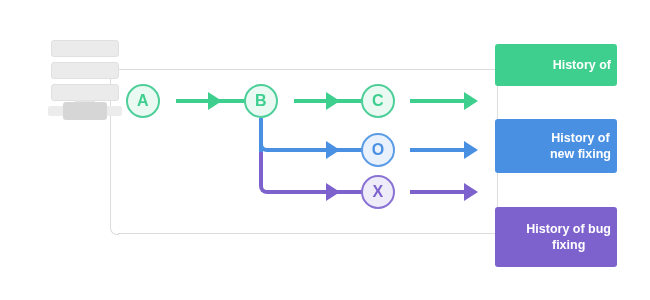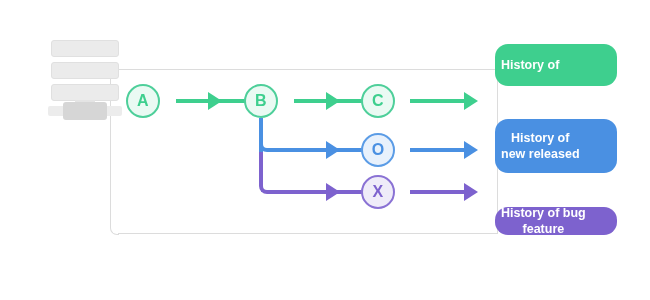--- a/index.html
+++ b/index.html
@@ -109,25 +109,25 @@
     align-items: center;
     justify-content: center;
     font-size: 16px;
     font-weight: 700;
     letter-spacing: 0.3px;
   }
 
   
   .legend-card {
     position: absolute;
-    border-radius: 13px;
+    border-radius: 3px;
     color: #ffffff;
     display: flex;
     align-items: center;
-    justify-content: flex-start;
+    justify-content: flex-end;
     text-align: center;
     font-size: 12.5px;
     font-weight: 700;
     line-height: 16px;
     padding: 0 6px;
     box-sizing: border-box;
   }
 </style>
 </head>
 <body>
@@ -200,24 +200,24 @@
 
   <div class="legend-card" style="left:495px; top:44px; width:122px; height:42px; background:#3ecf8e;">
     <div>
       <div>History of</div>
     </div>
   </div>
 
   <div class="legend-card" style="left:495px; top:119px; width:122px; height:54px; background:#4a90e2;">
     <div>
       <div>History of</div>
-      <div>new released</div>
+      <div>new fixing</div>
     </div>
   </div>
 
-  <div class="legend-card" style="left:495px; top:207px; width:122px; height:28px; background:#7d62ce;">
+  <div class="legend-card" style="left:495px; top:207px; width:122px; height:60px; background:#7d62ce;">
     <div>
       <div>History of bug</div>
-      <div>feature</div>
+      <div>fixing</div>
     </div>
   </div>
 
 </div>
 
 </body></html>

